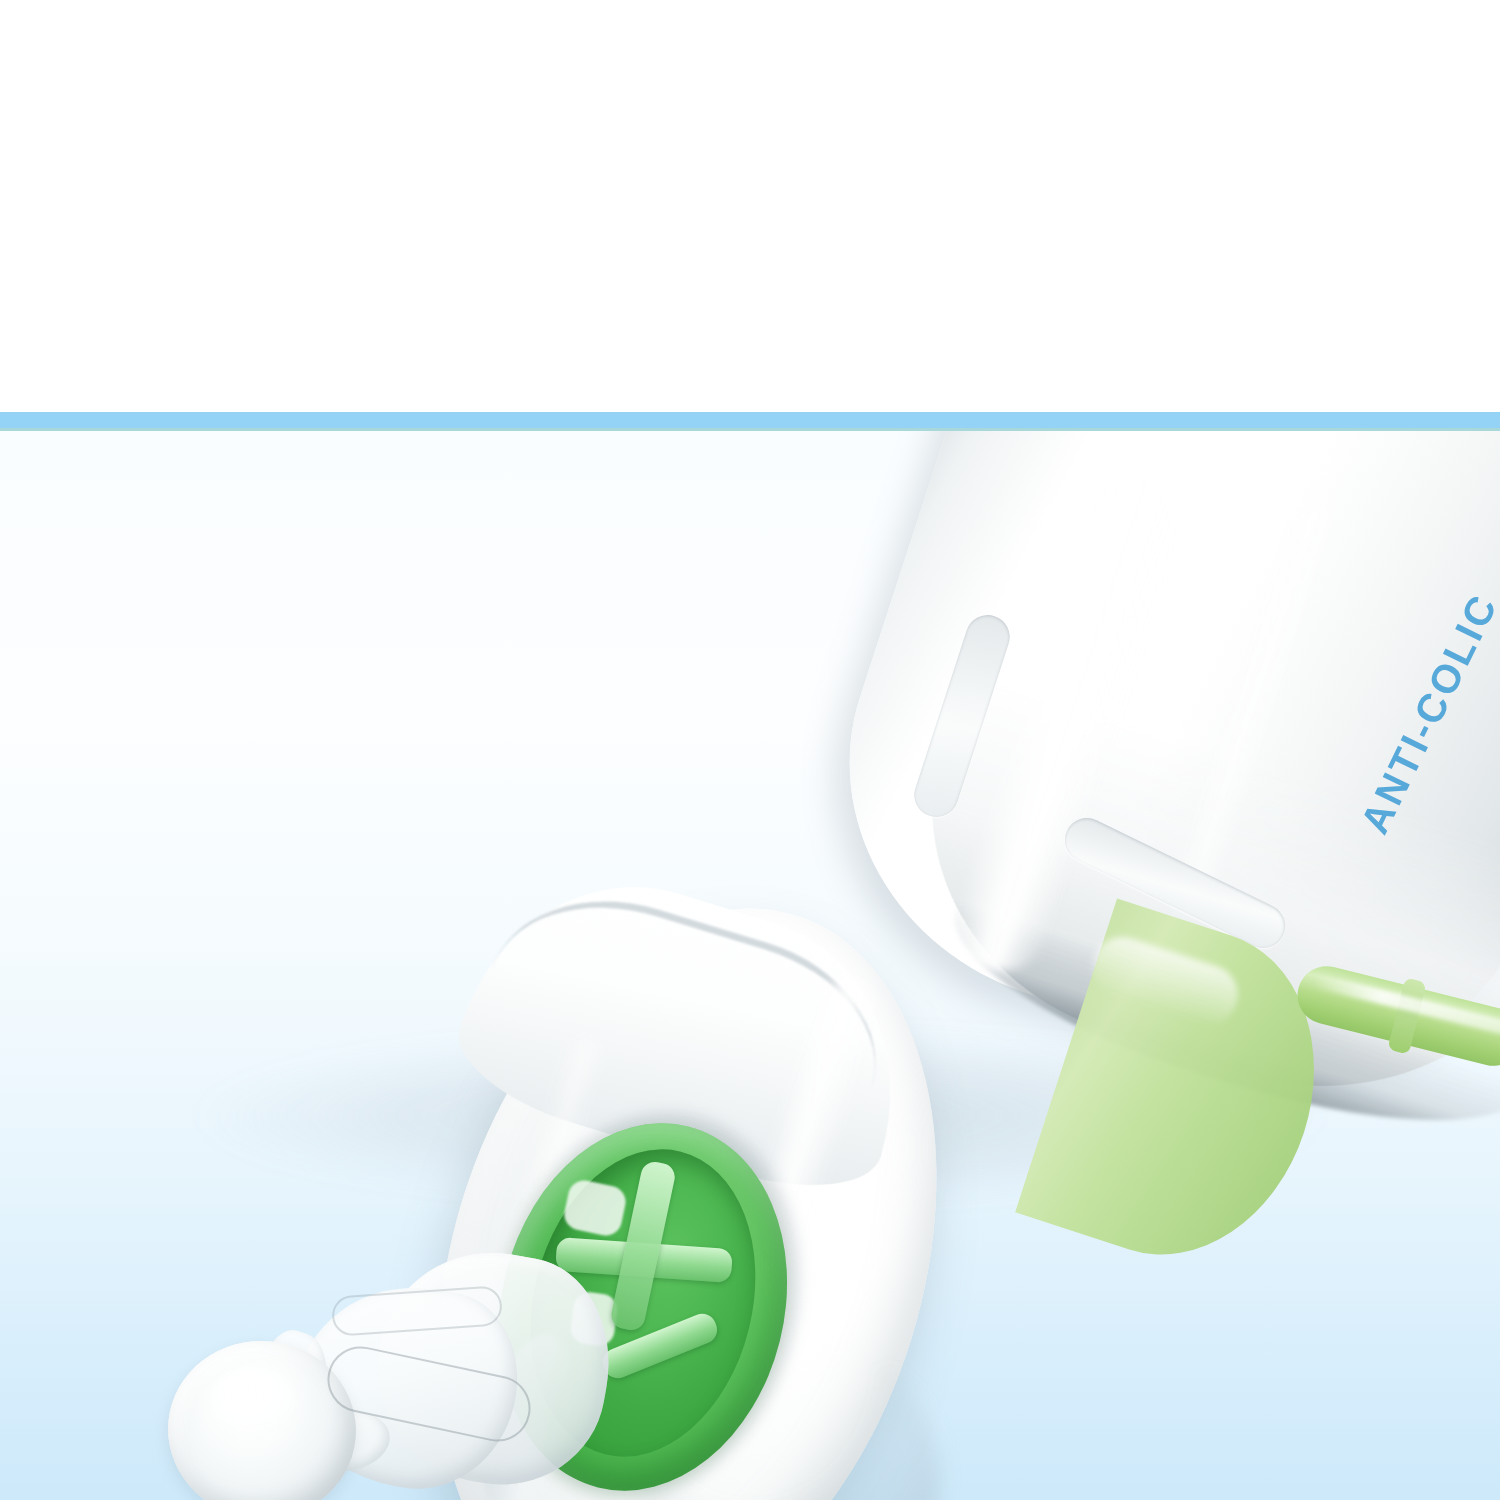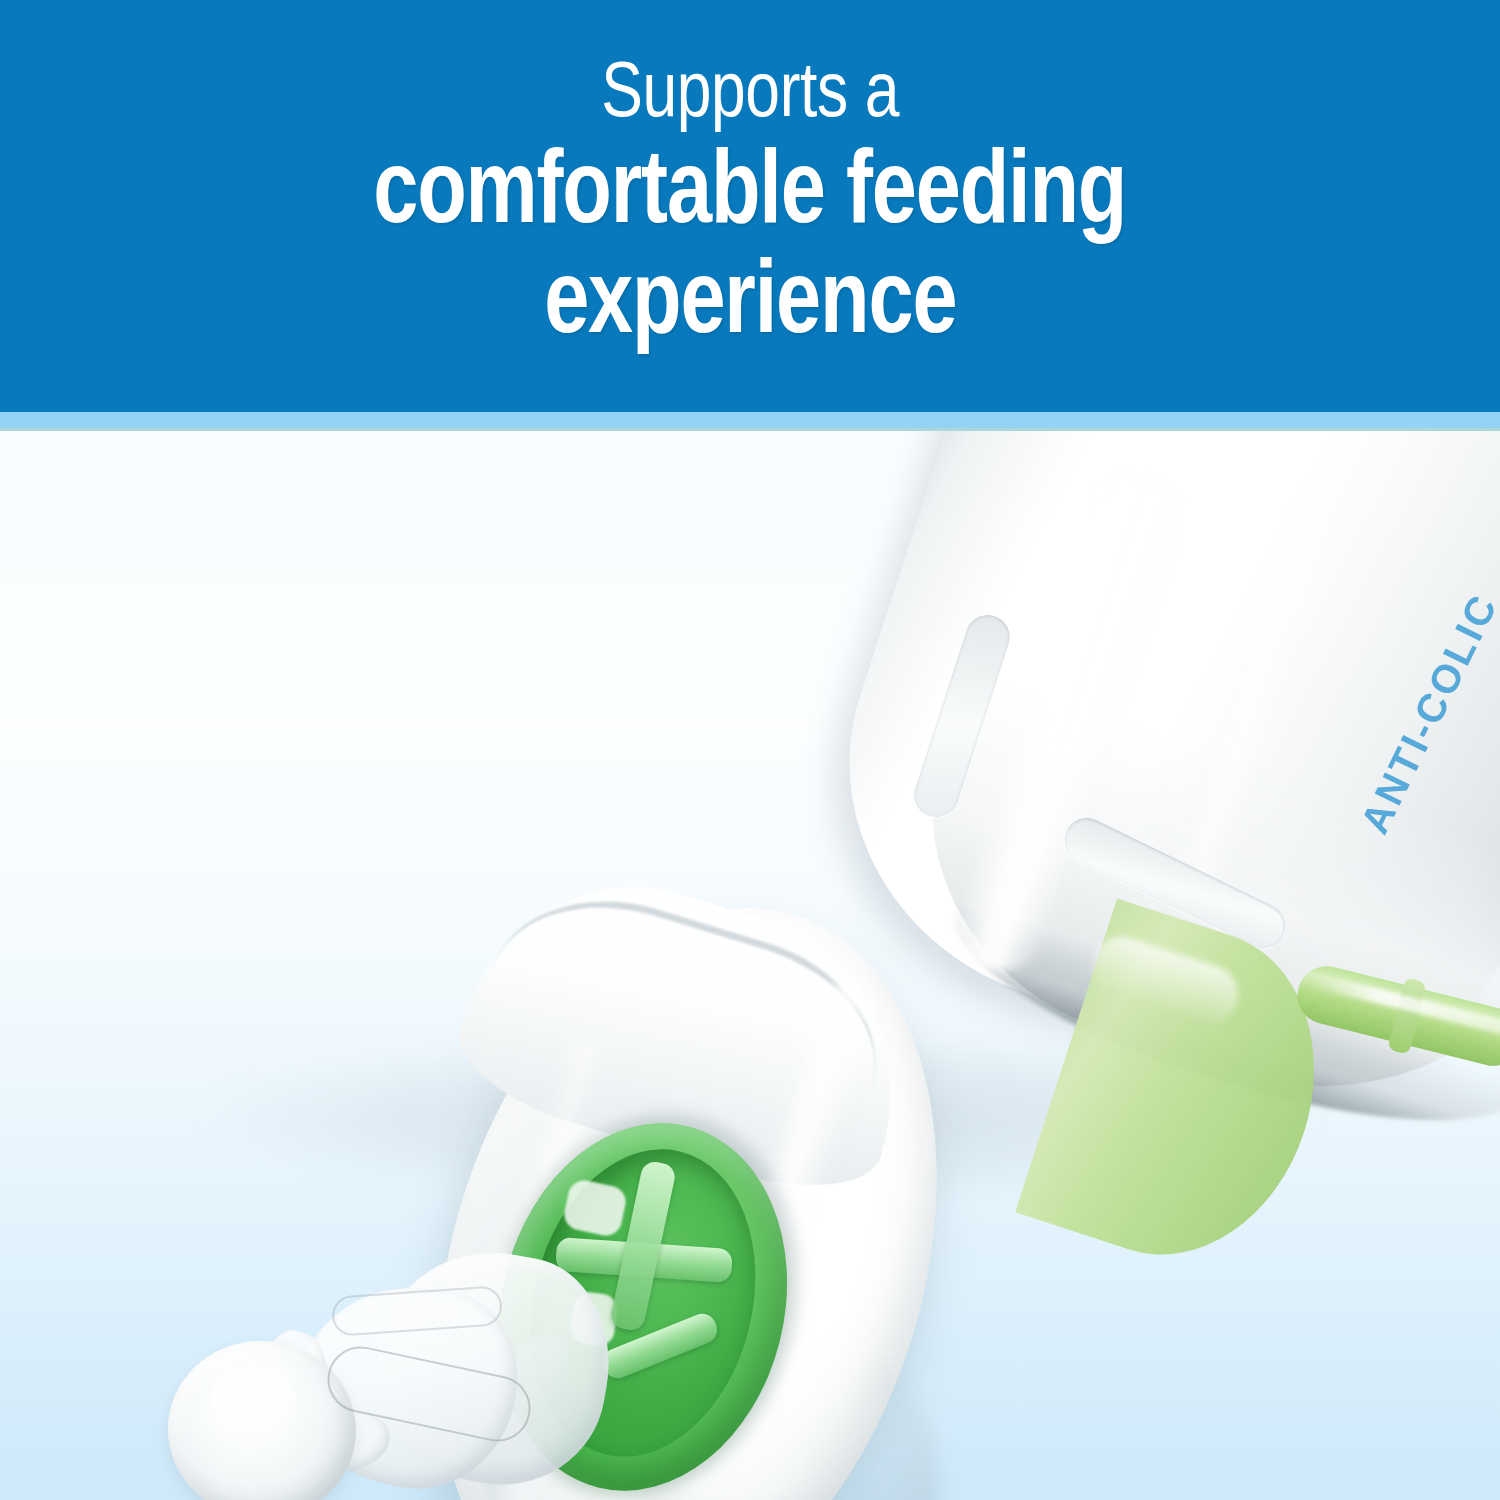--- a/index.html
+++ b/index.html
@@ -494,25 +494,20 @@
       rgba(255,255,255,0) 100%);
     transform:rotate(14deg);
     filter:blur(3px);
   }
 </style>
 </head>
 <body>
 
 <div class="poster">
 
-  <div class="header">
-    <div class="headline-light">Supports a</div>
-    <div class="headline-bold">comfortable feeding</div>
-    <div class="headline-bold line2">experience</div>
-  </div>
 
   <div class="accent-band"></div>
   <div class="accent-rule"></div>
 
   <div class="stage">
 
     <div class="prod-shadow"></div>
 
     <div class="product">
 

